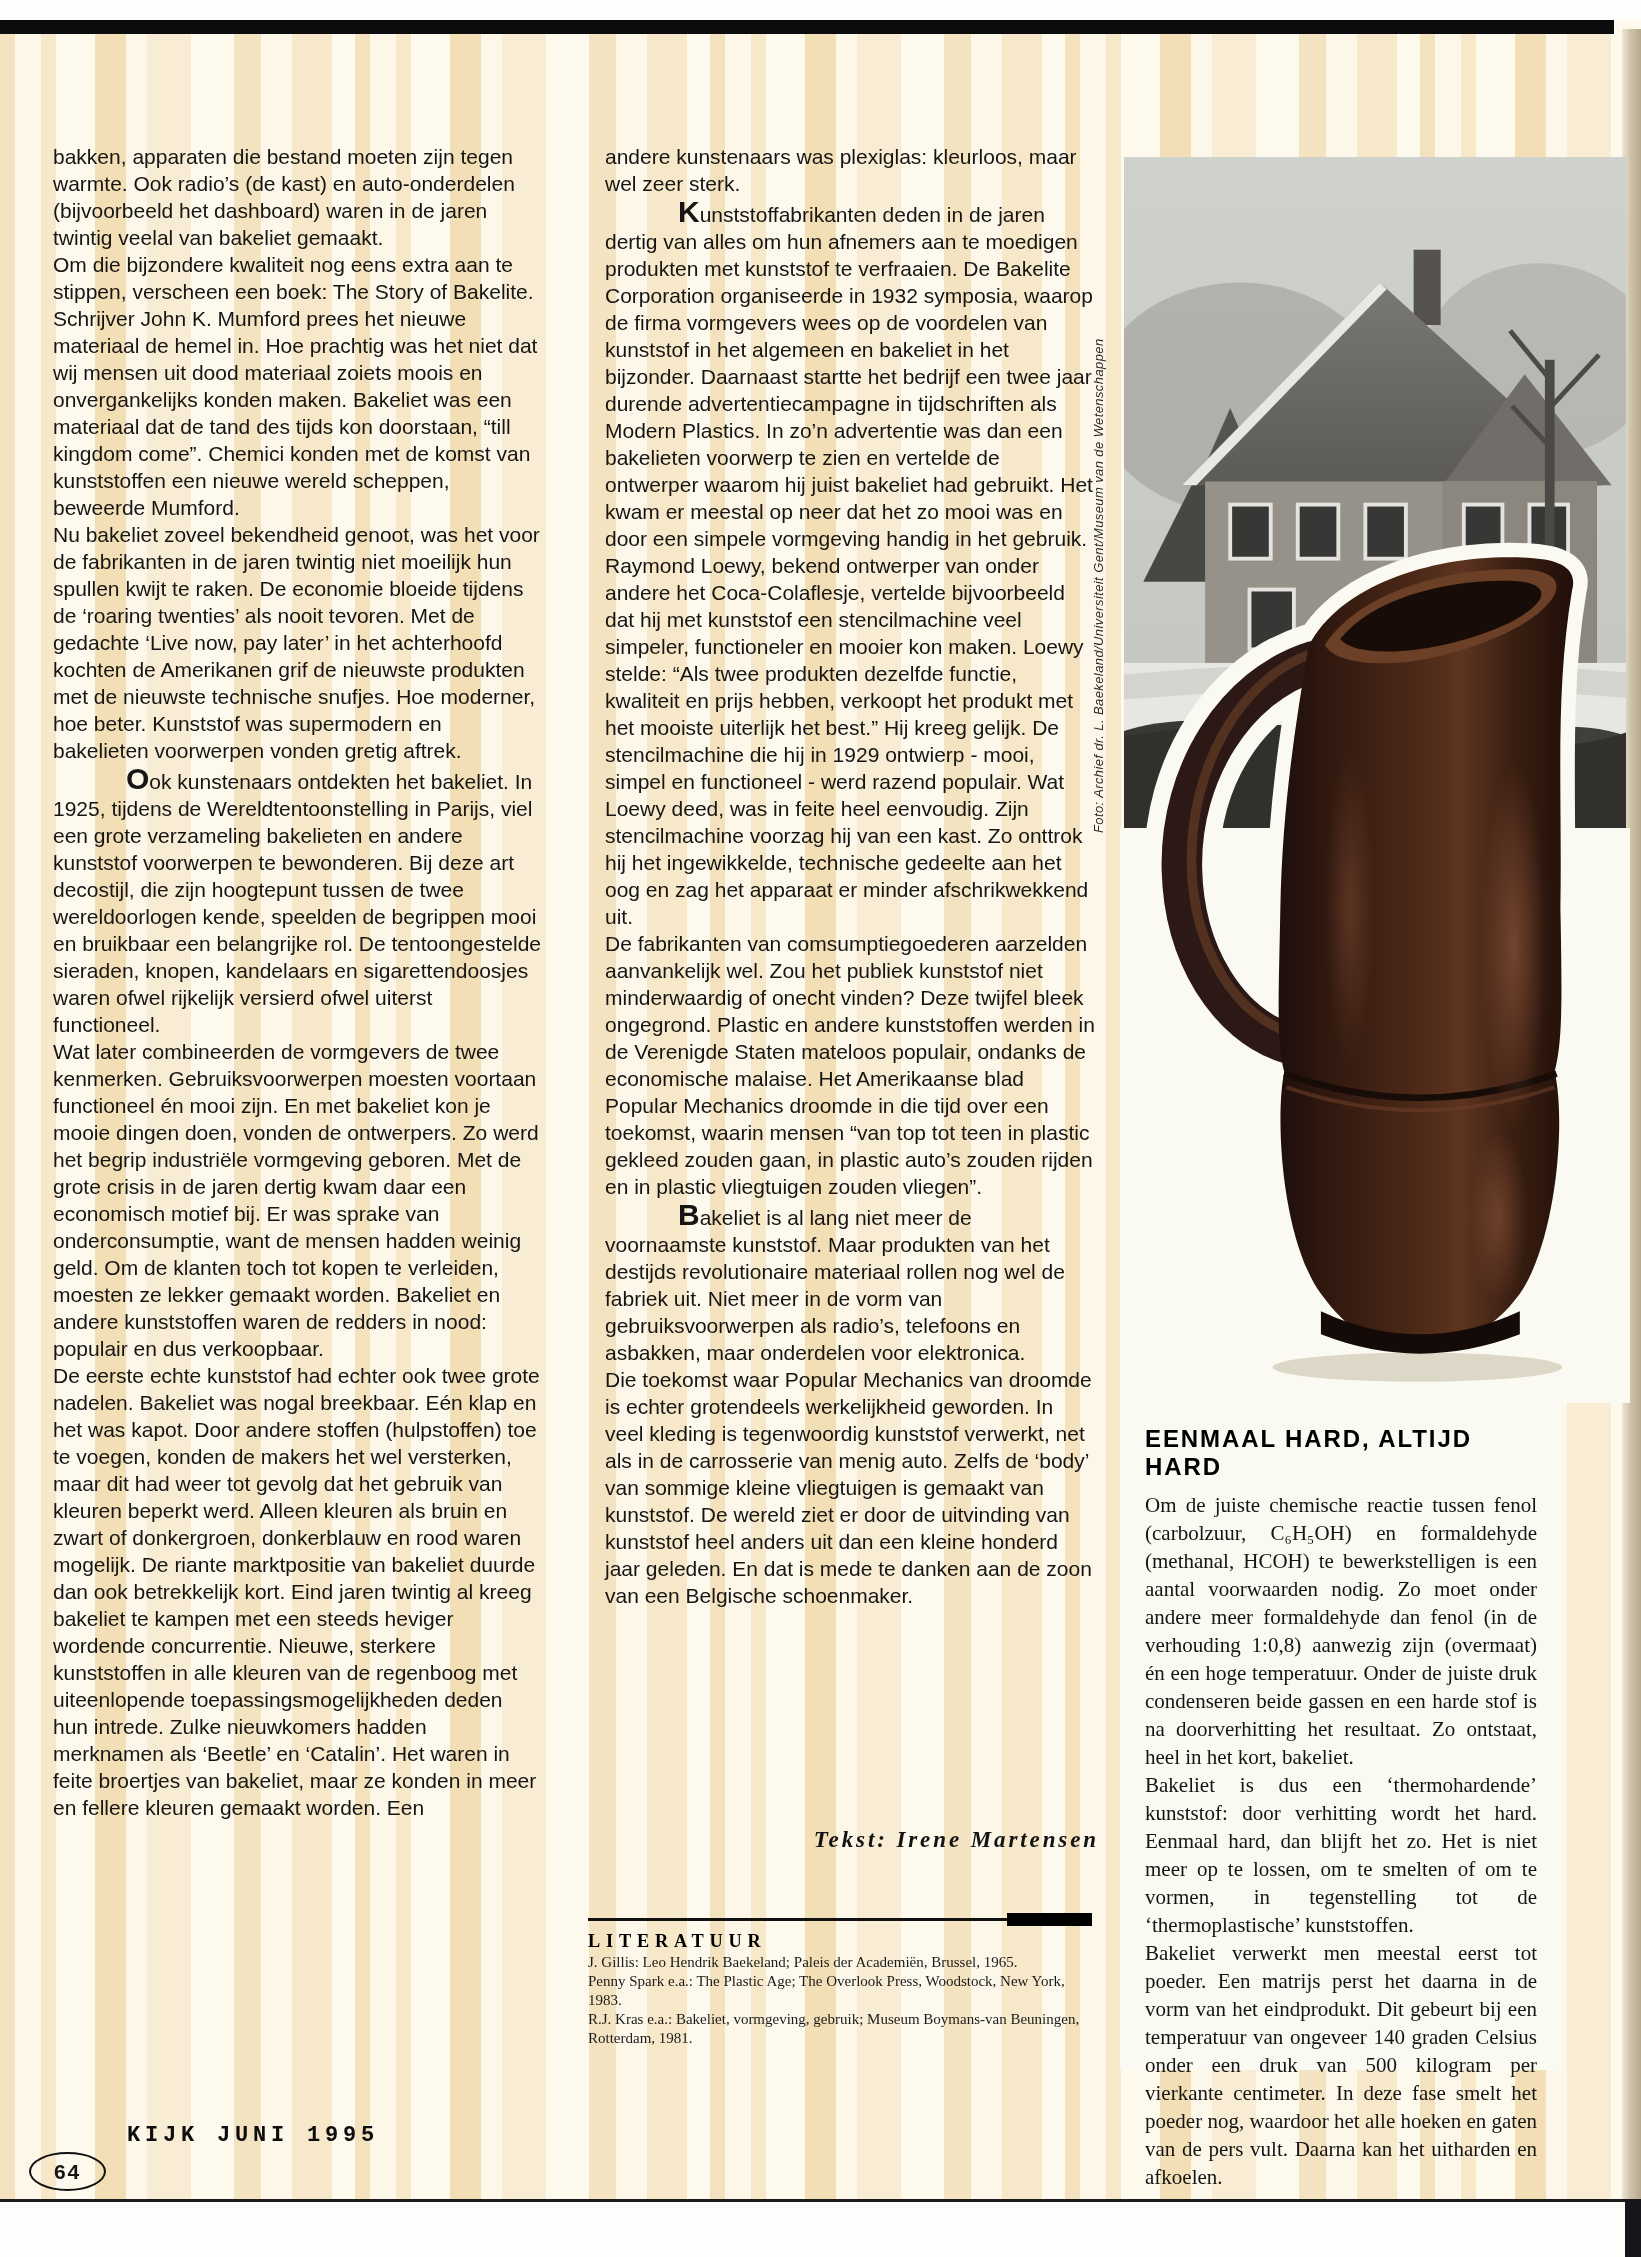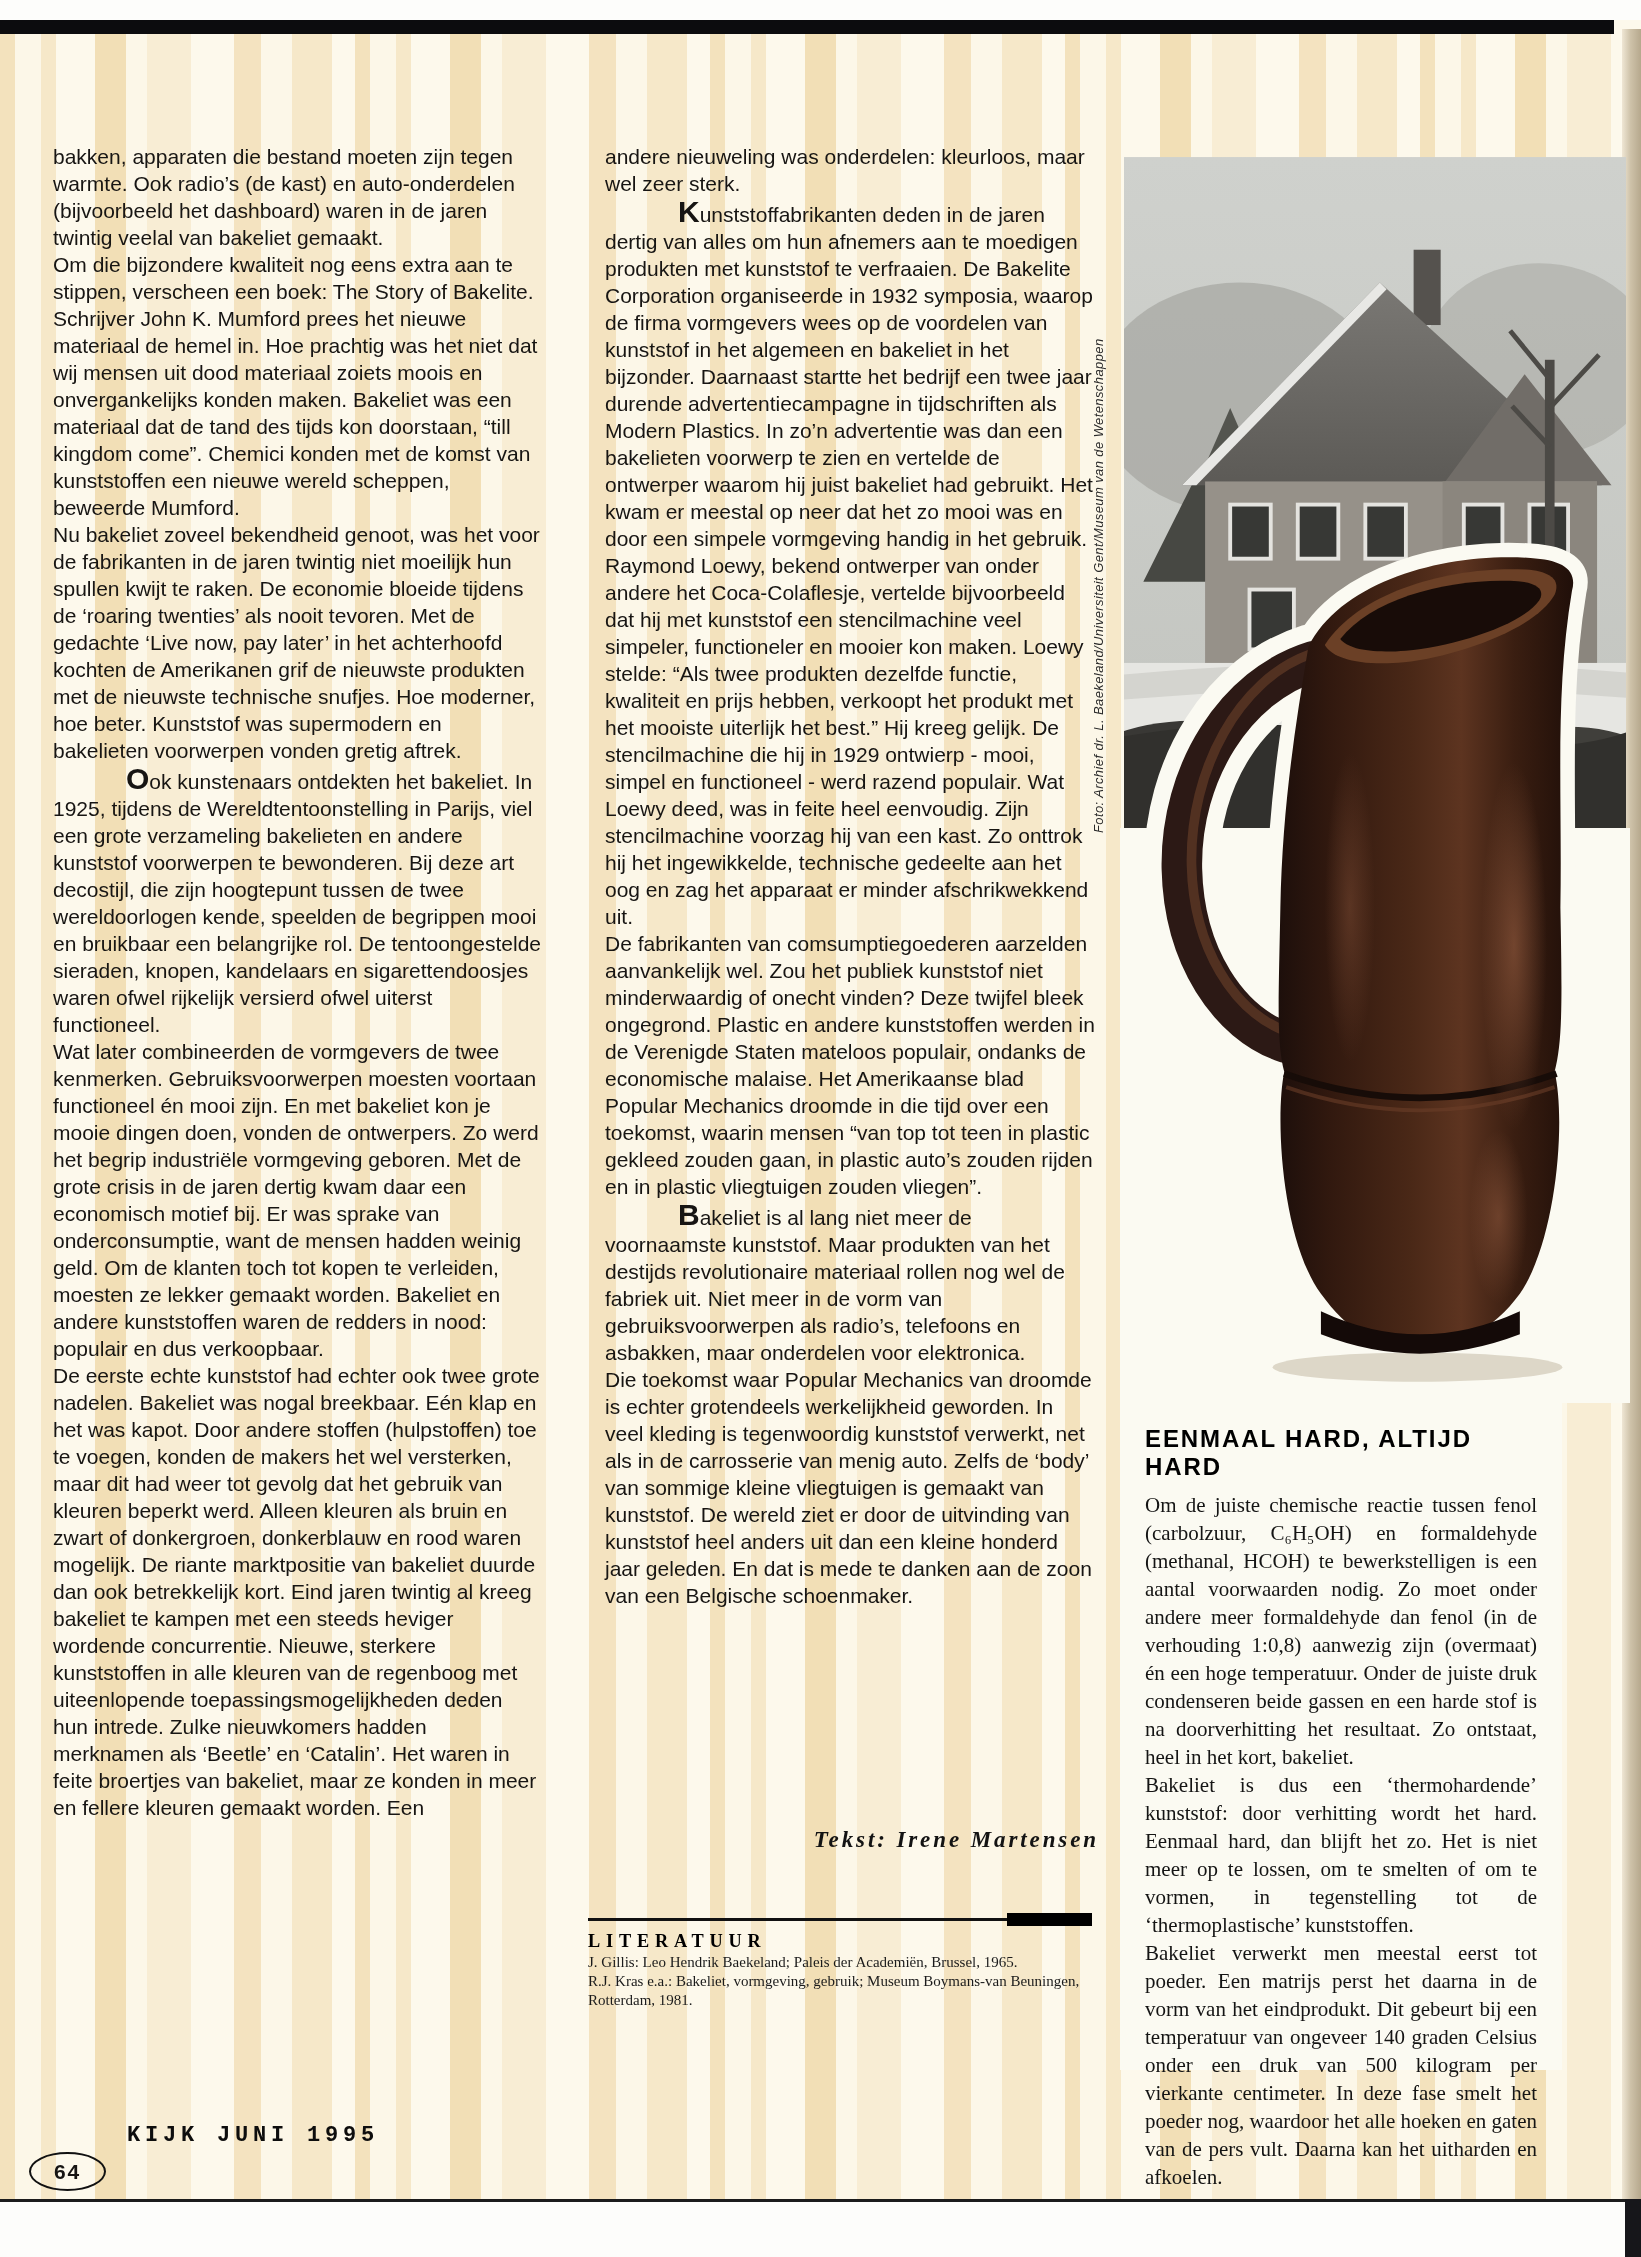--- a/index.html
+++ b/index.html
@@ -83,33 +83,34 @@
   <div class="abs col col1">
     <p>bakken, apparaten die bestand moeten zijn tegen warmte. Ook radio’s (de kast) en auto-onderdelen (bijvoorbeeld het dashboard) waren in de jaren twintig veelal van bakeliet gemaakt.</p>
     <p>Om die bijzondere kwaliteit nog eens extra aan te stippen, verscheen een boek: The Story of Bakelite. Schrijver John K. Mumford prees het nieuwe materiaal de hemel in. Hoe prachtig was het niet dat wij mensen uit dood materiaal zoiets moois en onvergankelijks konden maken. Bakeliet was een materiaal dat de tand des tijds kon doorstaan, “till kingdom come”. Chemici konden met de komst van kunststoffen een nieuwe wereld scheppen, beweerde Mumford.</p>
     <p>Nu bakeliet zoveel bekendheid genoot, was het voor de fabrikanten in de jaren twintig niet moeilijk hun spullen kwijt te raken. De economie bloeide tijdens de ‘roaring twenties’ als nooit tevoren. Met de gedachte ‘Live now, pay later’ in het achterhoofd kochten de Amerikanen grif de nieuwste produkten met de nieuwste technische snufjes. Hoe moderner, hoe beter. Kunststof was supermodern en bakelieten voorwerpen vonden gretig aftrek.</p>
     <p class="dc-p"><span class="dropcap">O</span><span>ok kunstenaars ontdekten het bakeliet. In 1925, tijdens de Wereldtentoonstelling in Parijs, viel een grote verzameling bakelieten en andere kunststof voorwerpen te bewonderen. Bij deze art decostijl, die zijn hoogtepunt tussen de twee wereldoorlogen kende, speelden de begrippen mooi en bruikbaar een belangrijke rol. De tentoongestelde sieraden, knopen, kandelaars en sigarettendoosjes waren ofwel rijkelijk versierd ofwel uiterst functioneel.</span></p>
     <p>Wat later combineerden de vormgevers de twee kenmerken. Gebruiksvoorwerpen moesten voortaan functioneel én mooi zijn. En met bakeliet kon je mooie dingen doen, vonden de ontwerpers. Zo werd het begrip industriële vormgeving geboren. Met de grote crisis in de jaren dertig kwam daar een economisch motief bij. Er was sprake van onderconsumptie, want de mensen hadden weinig geld. Om de klanten toch tot kopen te verleiden, moesten ze lekker gemaakt worden. Bakeliet en andere kunststoffen waren de redders in nood: populair en dus verkoopbaar.</p>
     <p>De eerste echte kunststof had echter ook twee grote nadelen. Bakeliet was nogal breekbaar. Eén klap en het was kapot. Door andere stoffen (hulpstoffen) toe te voegen, konden de makers het wel versterken, maar dit had weer tot gevolg dat het gebruik van kleuren beperkt werd. Alleen kleuren als bruin en zwart of donkergroen, donkerblauw en rood waren mogelijk. De riante marktpositie van bakeliet duurde dan ook betrekkelijk kort. Eind jaren twintig al kreeg bakeliet te kampen met een steeds heviger wordende concurrentie. Nieuwe, sterkere kunststoffen in alle kleuren van de regenboog met uiteenlopende toepassingsmogelijkheden deden hun intrede. Zulke nieuwkomers hadden merknamen als ‘Beetle’ en ‘Catalin’. Het waren in feite broertjes van bakeliet, maar ze konden in meer en fellere kleuren gemaakt worden. Een</p>
   </div>
 
   <div class="abs col col2">
-    <p>andere nieuweling was onderdelen: kleurloos, maar wel zeer sterk.</p>
+    <p>andere kunstenaars was plexiglas: kleurloos, maar wel zeer sterk.</p>
     <p class="dc-p"><span class="dropcap">K</span><span>unststoffabrikanten deden in de jaren dertig van alles om hun afnemers aan te moedigen produkten met kunststof te verfraaien. De Bakelite Corporation organiseerde in 1932 symposia, waarop de firma vormgevers wees op de voordelen van kunststof in het algemeen en bakeliet in het bijzonder. Daarnaast startte het bedrijf een twee jaar durende advertentiecampagne in tijdschriften als Modern Plastics. In zo’n advertentie was dan een bakelieten voorwerp te zien en vertelde de ontwerper waarom hij juist bakeliet had gebruikt. Het kwam er meestal op neer dat het zo mooi was en door een simpele vormgeving handig in het gebruik. Raymond Loewy, bekend ontwerper van onder andere het Coca-Colaflesje, vertelde bijvoorbeeld dat hij met kunststof een stencilmachine veel simpeler, functioneler en mooier kon maken. Loewy stelde: “Als twee produkten dezelfde functie, kwaliteit en prijs hebben, verkoopt het produkt met het mooiste uiterlijk het best.” Hij kreeg gelijk. De stencilmachine die hij in 1929 ontwierp - mooi, simpel en functioneel - werd razend populair. Wat Loewy deed, was in feite heel eenvoudig. Zijn stencilmachine voorzag hij van een kast. Zo onttrok hij het ingewikkelde, technische gedeelte aan het oog en zag het apparaat er minder afschrikwekkend uit.</span></p>
     <p>De fabrikanten van comsumptiegoederen aarzelden aanvankelijk wel. Zou het publiek kunststof niet minderwaardig of onecht vinden? Deze twijfel bleek ongegrond. Plastic en andere kunststoffen werden in de Verenigde Staten mateloos populair, ondanks de economische malaise. Het Amerikaanse blad Popular Mechanics droomde in die tijd over een toekomst, waarin mensen “van top tot teen in plastic gekleed zouden gaan, in plastic auto’s zouden rijden en in plastic vliegtuigen zouden vliegen”.</p>
     <p class="dc-p"><span class="dropcap">B</span><span>akeliet is al lang niet meer de voornaamste kunststof. Maar produkten van het destijds revolutionaire materiaal rollen nog wel de fabriek uit. Niet meer in de vorm van gebruiksvoorwerpen als radio’s, telefoons en asbakken, maar onderdelen voor elektronica.</span></p>
     <p>Die toekomst waar Popular Mechanics van droomde is echter grotendeels werkelijkheid geworden. In veel kleding is tegenwoordig kunststof verwerkt, net als in de carrosserie van menig auto. Zelfs de ‘body’ van sommige kleine vliegtuigen is gemaakt van kunststof. De wereld ziet er door de uitvinding van kunststof heel anders uit dan een kleine honderd jaar geleden. En dat is mede te danken aan de zoon van een Belgische schoenmaker.</p>
   </div>
 
   <div class="abs byline">Tekst: Irene Martensen</div>
 
   <div class="abs literature">
     <div class="lit-rule"></div>
     <div class="lit-heading">LITERATUUR</div>
     <p>J. Gillis: Leo Hendrik Baekeland; Paleis der Academiën, Brussel, 1965.</p>
+    <p>Penny Spark e.a.: The Plastic Age; The Overlook Press, Woodstock, New York, 1983.</p>
     <p>R.J. Kras e.a.: Bakeliet, vormgeving, gebruik; Museum Boymans-van Beuningen, Rotterdam, 1981.</p>
   </div>
 
   <div class="abs photo-credit">Foto: Archief dr. L. Baekeland/Universiteit Gent/Museum  van de Wetenschappen</div>
 
   <div class="abs house-photo">
     <svg width="502" height="673" viewBox="0 0 520 697" xmlns="http://www.w3.org/2000/svg">
       <defs>
         <linearGradient id="sky" x1="0" y1="0" x2="0" y2="1">
           <stop offset="0" stop-color="#cfd1cd"></stop>

